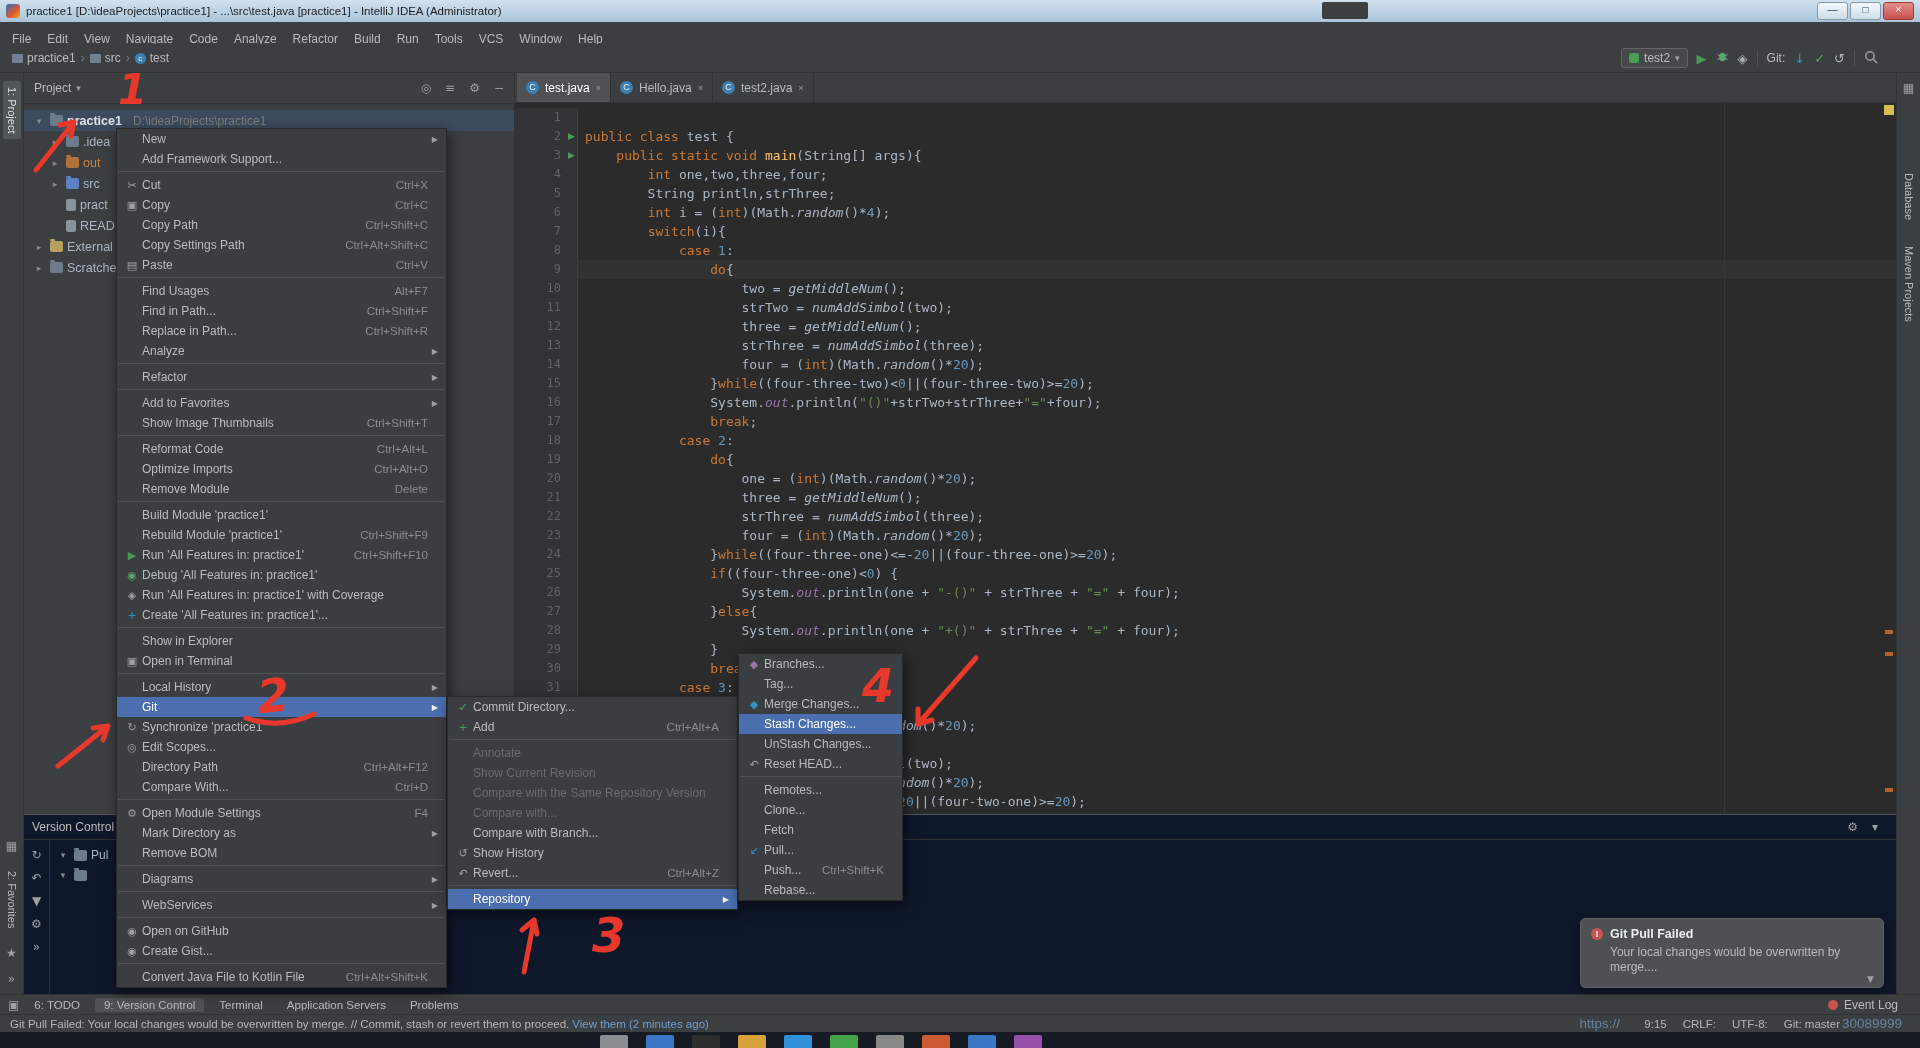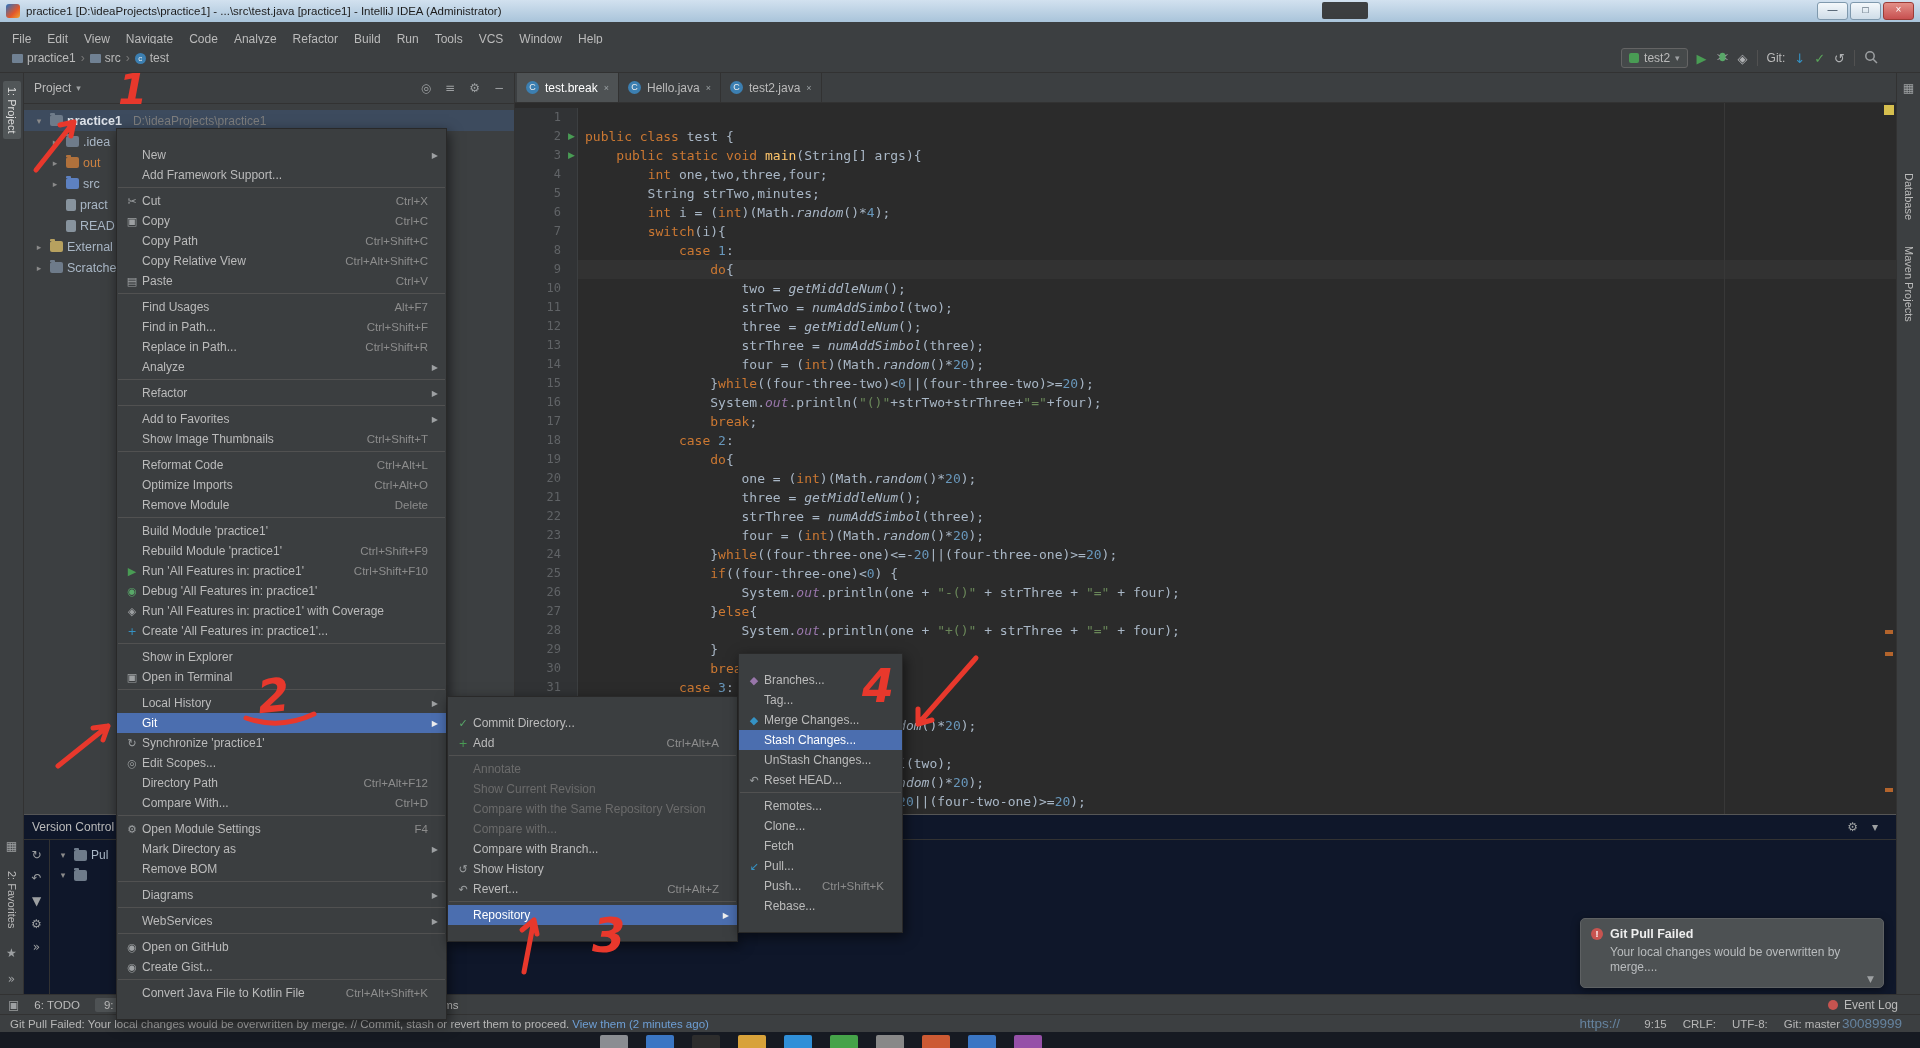--- a/index.html
+++ b/index.html
@@ -117,21 +117,21 @@
   #wm1{right:300px;}
   #wm2{right:18px;}
 
   
   #taskbar{position:absolute;left:0;top:1032px;width:100%;height:16px;background:#161a22;display:flex;gap:18px;
            padding-left:600px;box-sizing:border-box;}
   .tbico{width:28px;height:22px;border-radius:2px;margin-top:3px;flex:none;}
 
   
   .popup{position:absolute;background:#3b3e40;border:1px solid #292929;box-shadow:2px 4px 12px rgba(0,0,0,.55);
-         padding:16px 0;box-sizing:border-box;}
+         padding:0 0;box-sizing:border-box;}
   #ctx{left:116px;top:128px;width:331px;z-index:30;}
   #gitmenu{left:447px;top:696px;width:291px;z-index:31;}
   #repomenu{left:738px;top:653px;width:165px;z-index:32;}
   .mi{height:20px;display:flex;align-items:center;padding:0 8px 0 5px;color:#bbbbbb;font-size:12px;}
   .mico{width:20px;flex:none;text-align:center;font-size:11px;color:#9da0a2;font-family:"DejaVu Sans",sans-serif;}
   .mlab{white-space:nowrap;}
   .msc{margin-left:auto;color:#8c8c8c;padding-left:16px;white-space:nowrap;font-size:11.5px;}
   .marr{width:10px;text-align:right;color:#9da0a2;font-size:8px;flex:none;font-family:"DejaVu Sans",sans-serif;}
   .mi.hl{background:#4b6eaf;color:#fff;}
   .mi.hl .msc,.mi.hl .marr,.mi.hl .mico{color:#eee;}
@@ -294,21 +294,21 @@
           <span class="tico folder"></span>
           <span class="tlabel">Scratche</span>
         </div>
       </div>
   </div>
 
   <div id="editor">
     <div id="tabs">
         <div class="tab active">
           <span class="tabico">C</span>
-          <span class="tlab">test.break</span>
+          <span class="tlab">test.java</span>
           <span class="tclose">×</span>
         </div>
         <div class="tab">
           <span class="tabico">C</span>
           <span class="tlab">Hello.java</span>
           <span class="tclose">×</span>
         </div>
         <div class="tab">
           <span class="tabico">C</span>
           <span class="tlab">test2.java</span>
@@ -339,21 +339,21 @@
         <div class="cl">
           <span class="g">
             <span class="gn">4</span>
           </span>
           <span class="cd"><span class="tk-p">        </span><span class="tk-k">int </span><span class="tk-p">one,two,three,four;</span></span>
         </div>
         <div class="cl">
           <span class="g">
             <span class="gn">5</span>
           </span>
-          <span class="cd"><span class="tk-p">        String strTwo,minutes;</span></span>
+          <span class="cd"><span class="tk-p">        String println,strThree;</span></span>
         </div>
         <div class="cl">
           <span class="g">
             <span class="gn">6</span>
           </span>
           <span class="cd"><span class="tk-p">        </span><span class="tk-k">int </span><span class="tk-p">i = (</span><span class="tk-k">int</span><span class="tk-p">)(Math.</span><span class="tk-i">random</span><span class="tk-p">()*</span><span class="tk-num">4</span><span class="tk-p">);</span></span>
         </div>
         <div class="cl">
           <span class="g">
             <span class="gn">7</span>
@@ -654,21 +654,21 @@
         <span class="marr"></span>
       </div>
       <div class="mi">
         <span class="mico"></span>
         <span class="mlab">Copy Path</span>
         <span class="msc">Ctrl+Shift+C</span>
         <span class="marr"></span>
       </div>
       <div class="mi">
         <span class="mico"></span>
-        <span class="mlab">Copy Relative View</span>
+        <span class="mlab">Copy Settings Path</span>
         <span class="msc">Ctrl+Alt+Shift+C</span>
         <span class="marr"></span>
       </div>
       <div class="mi">
         <span class="mico ic-paste">▤</span>
         <span class="mlab">Paste</span>
         <span class="msc">Ctrl+V</span>
         <span class="marr"></span>
       </div>
       <div class="msep"></div>

